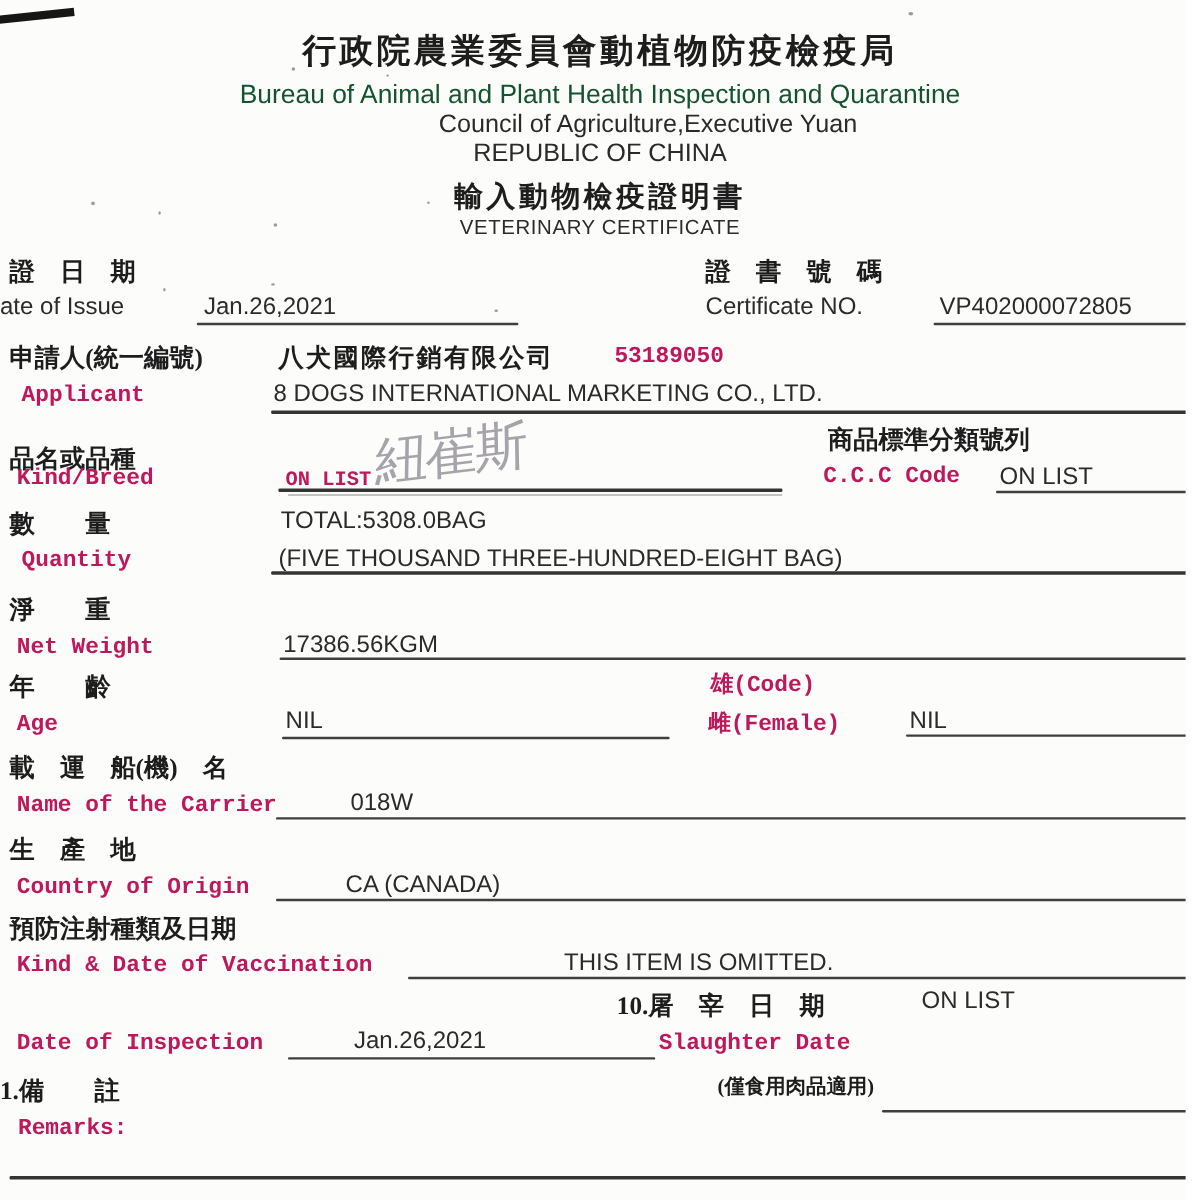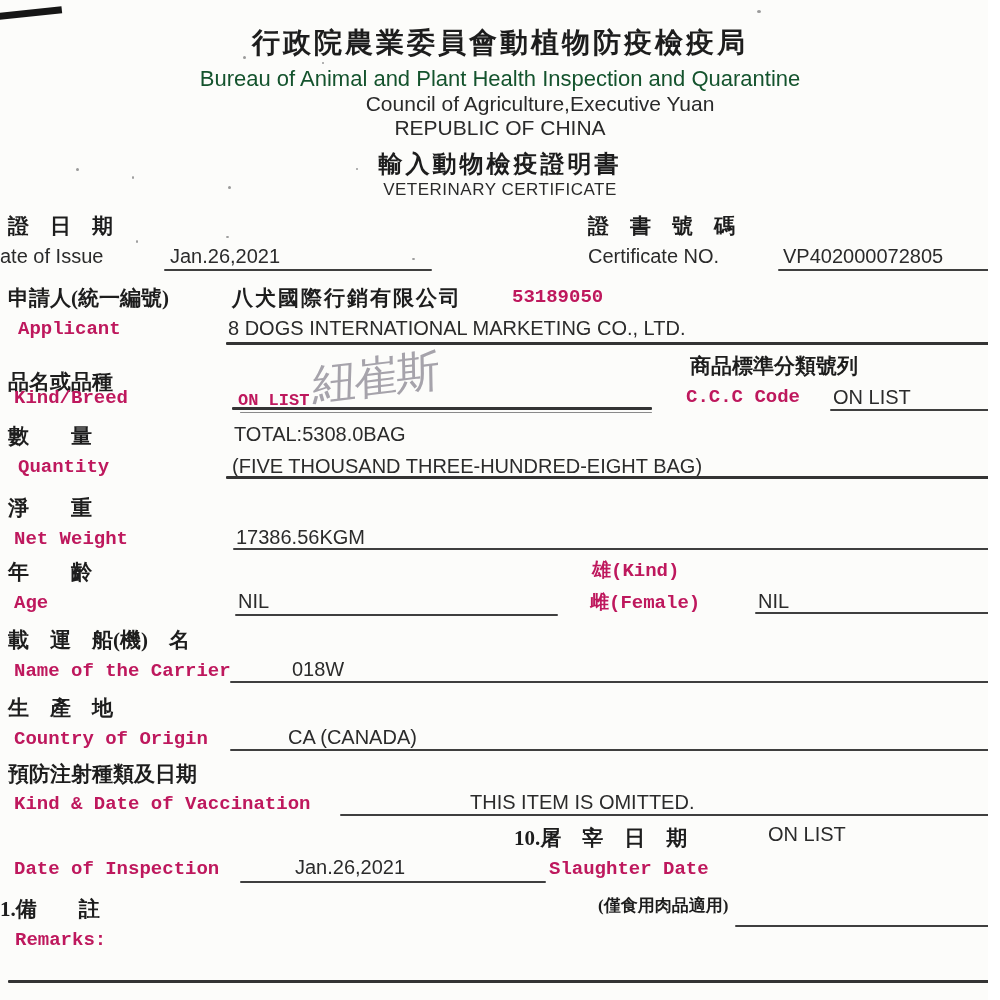--- a/index.html
+++ b/index.html
@@ -96,21 +96,21 @@
   <div class="abs mono mono-label" style="left:18px;top:456px;">Quantity</div>
   <div class="abs sans val" style="left:232px;top:455px;">(FIVE THOUSAND THREE-HUNDRED-EIGHT BAG)</div>
   <div class="line heavy" style="left:226px;top:476px;width:774px;"></div>
 
   <div class="abs zh zh-label" style="left:8px;top:494px;">淨　　重</div>
   <div class="abs mono mono-label" style="left:14px;top:528px;">Net Weight</div>
   <div class="abs sans val" style="left:236px;top:526px;">17386.56KGM</div>
   <div class="line" style="left:233px;top:548px;width:767px;"></div>
 
   <div class="abs zh zh-label" style="left:8px;top:558px;">年　　齡</div>
-  <div class="abs mono mono-label" style="left:592px;top:557px;">雄(Kind)</div>
+  <div class="abs mono mono-label" style="left:592px;top:557px;">雄(Code)</div>
   <div class="abs mono mono-label" style="left:14px;top:592px;">Age</div>
   <div class="abs sans val" style="left:238px;top:590px;">NIL</div>
   <div class="abs mono mono-label" style="left:590px;top:589px;">雌(Female)</div>
   <div class="abs sans val" style="left:758px;top:590px;">NIL</div>
   <div class="line" style="left:235px;top:614px;width:323px;"></div>
   <div class="line" style="left:755px;top:612px;width:237px;"></div>
 
   <div class="abs zh zh-label" style="left:8px;top:626px;">載　運　船(機)　名</div>
   <div class="abs mono mono-label" style="left:14px;top:660px;">Name of the Carrier</div>
   <div class="abs sans val" style="left:292px;top:658px;">018W</div>

